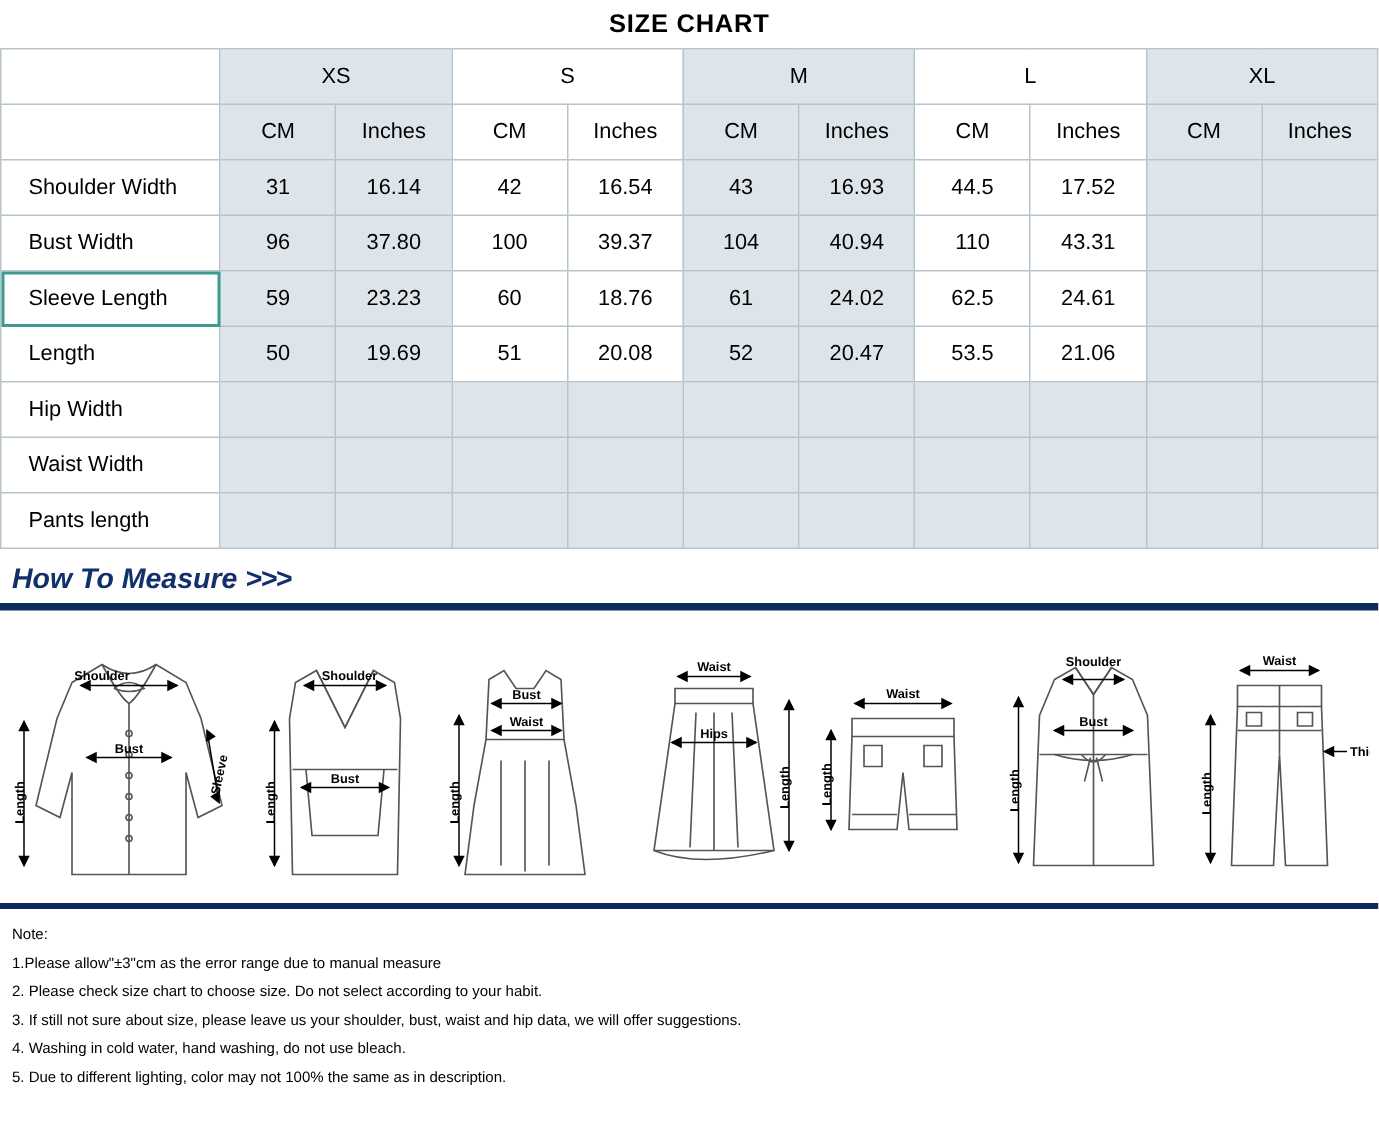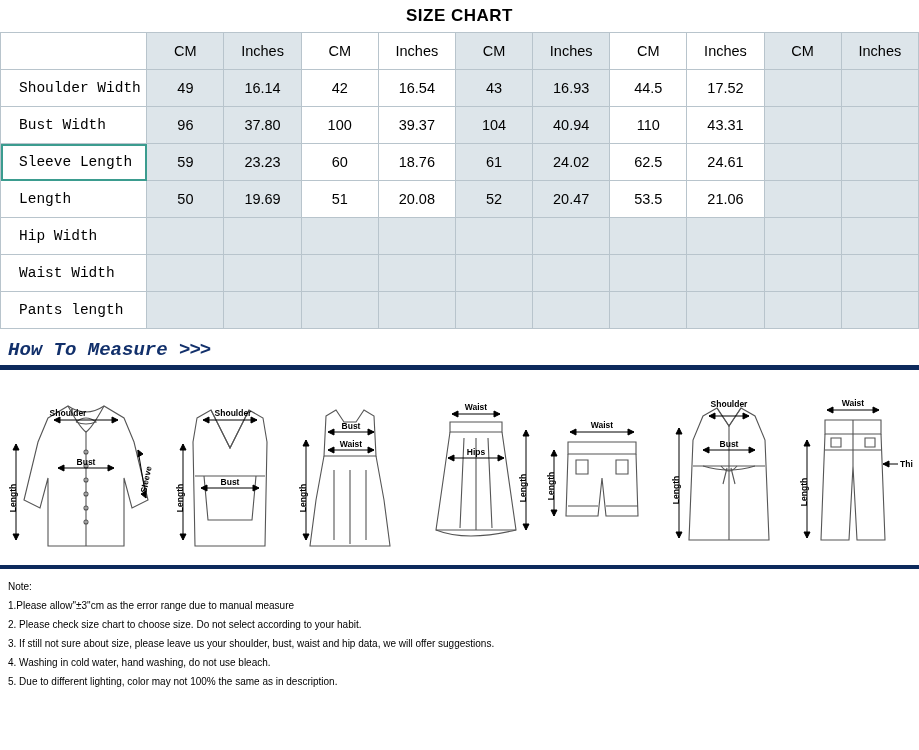--- a/index.html
+++ b/index.html
@@ -43,21 +43,20 @@
     font-weight: normal;
     height: 36px;
     padding: 0;
     color: #000;
   }
   .rowlabel {
     text-align: left !important;
     padding-left: 18px !important;
     font-size: 14.5px;
     background: #ffffff;
-    font-family: Liberation Mono, monospace;
   }
   .sz-head {
     font-size: 19px;
     font-weight: bold;
     color: #e8000d;
     height: 38px;
   }
   .unit-head {
     font-size: 14.5px;
     font-weight: bold;
@@ -70,21 +69,21 @@
   .sel-outline { outline: 2px solid #3b9c8f; outline-offset: -2px; }
 
   
   .howto {
     margin-top: 10px;
     padding: 0 0 0 8px;
     font-size: 19px;
     font-weight: bold;
     font-style: italic;
     color: #12306b;
-    font-family: Liberation Mono, monospace;
+    font-family: Liberation Sans, sans-serif;
   }
   .howto .arrows { letter-spacing: -1px; }
   .rule {
     height: 5px;
     background: #0d2a5c;
     margin-top: 4px;
     width: 919px;
   }
   .figures {
     display: flex;
@@ -131,35 +130,43 @@
       <col style="width:77px">
         <col style="width:77px">
       <col style="width:77px">
         <col style="width:77px">
       <col style="width:77px">
         <col style="width:77px">
     </colgroup>
     <tbody>
       <tr>
         <td class="plain"></td>
+        <td class="sz-head shaded" colspan="2">XS</td>
+        <td class="sz-head plain" colspan="2">S</td>
+        <td class="sz-head shaded" colspan="2">M</td>
+        <td class="sz-head plain" colspan="2">L</td>
+        <td class="sz-head shaded" colspan="2">XL</td>
+      </tr>
+      <tr>
+        <td class="plain"></td>
         <td class="unit-head shaded">CM</td>
         <td class="unit-head shaded">Inches</td>
         <td class="unit-head plain">CM</td>
         <td class="unit-head plain">Inches</td>
         <td class="unit-head shaded">CM</td>
         <td class="unit-head shaded">Inches</td>
         <td class="unit-head plain">CM</td>
         <td class="unit-head plain">Inches</td>
         <td class="unit-head shaded">CM</td>
         <td class="unit-head shaded">Inches</td>
       </tr>
 
       <tr>
         <td class="rowlabel">Shoulder Width</td>
-        <td class="shaded">49</td>
+        <td class="shaded">31</td>
         <td class="shaded">16.14</td>
         <td class="plain">42</td>
         <td class="plain">16.54</td>
         <td class="shaded">43</td>
         <td class="shaded">16.93</td>
         <td class="plain">44.5</td>
         <td class="plain">17.52</td>
         <td class="empty-cell"></td>
         <td class="empty-cell"></td>
       </tr>

